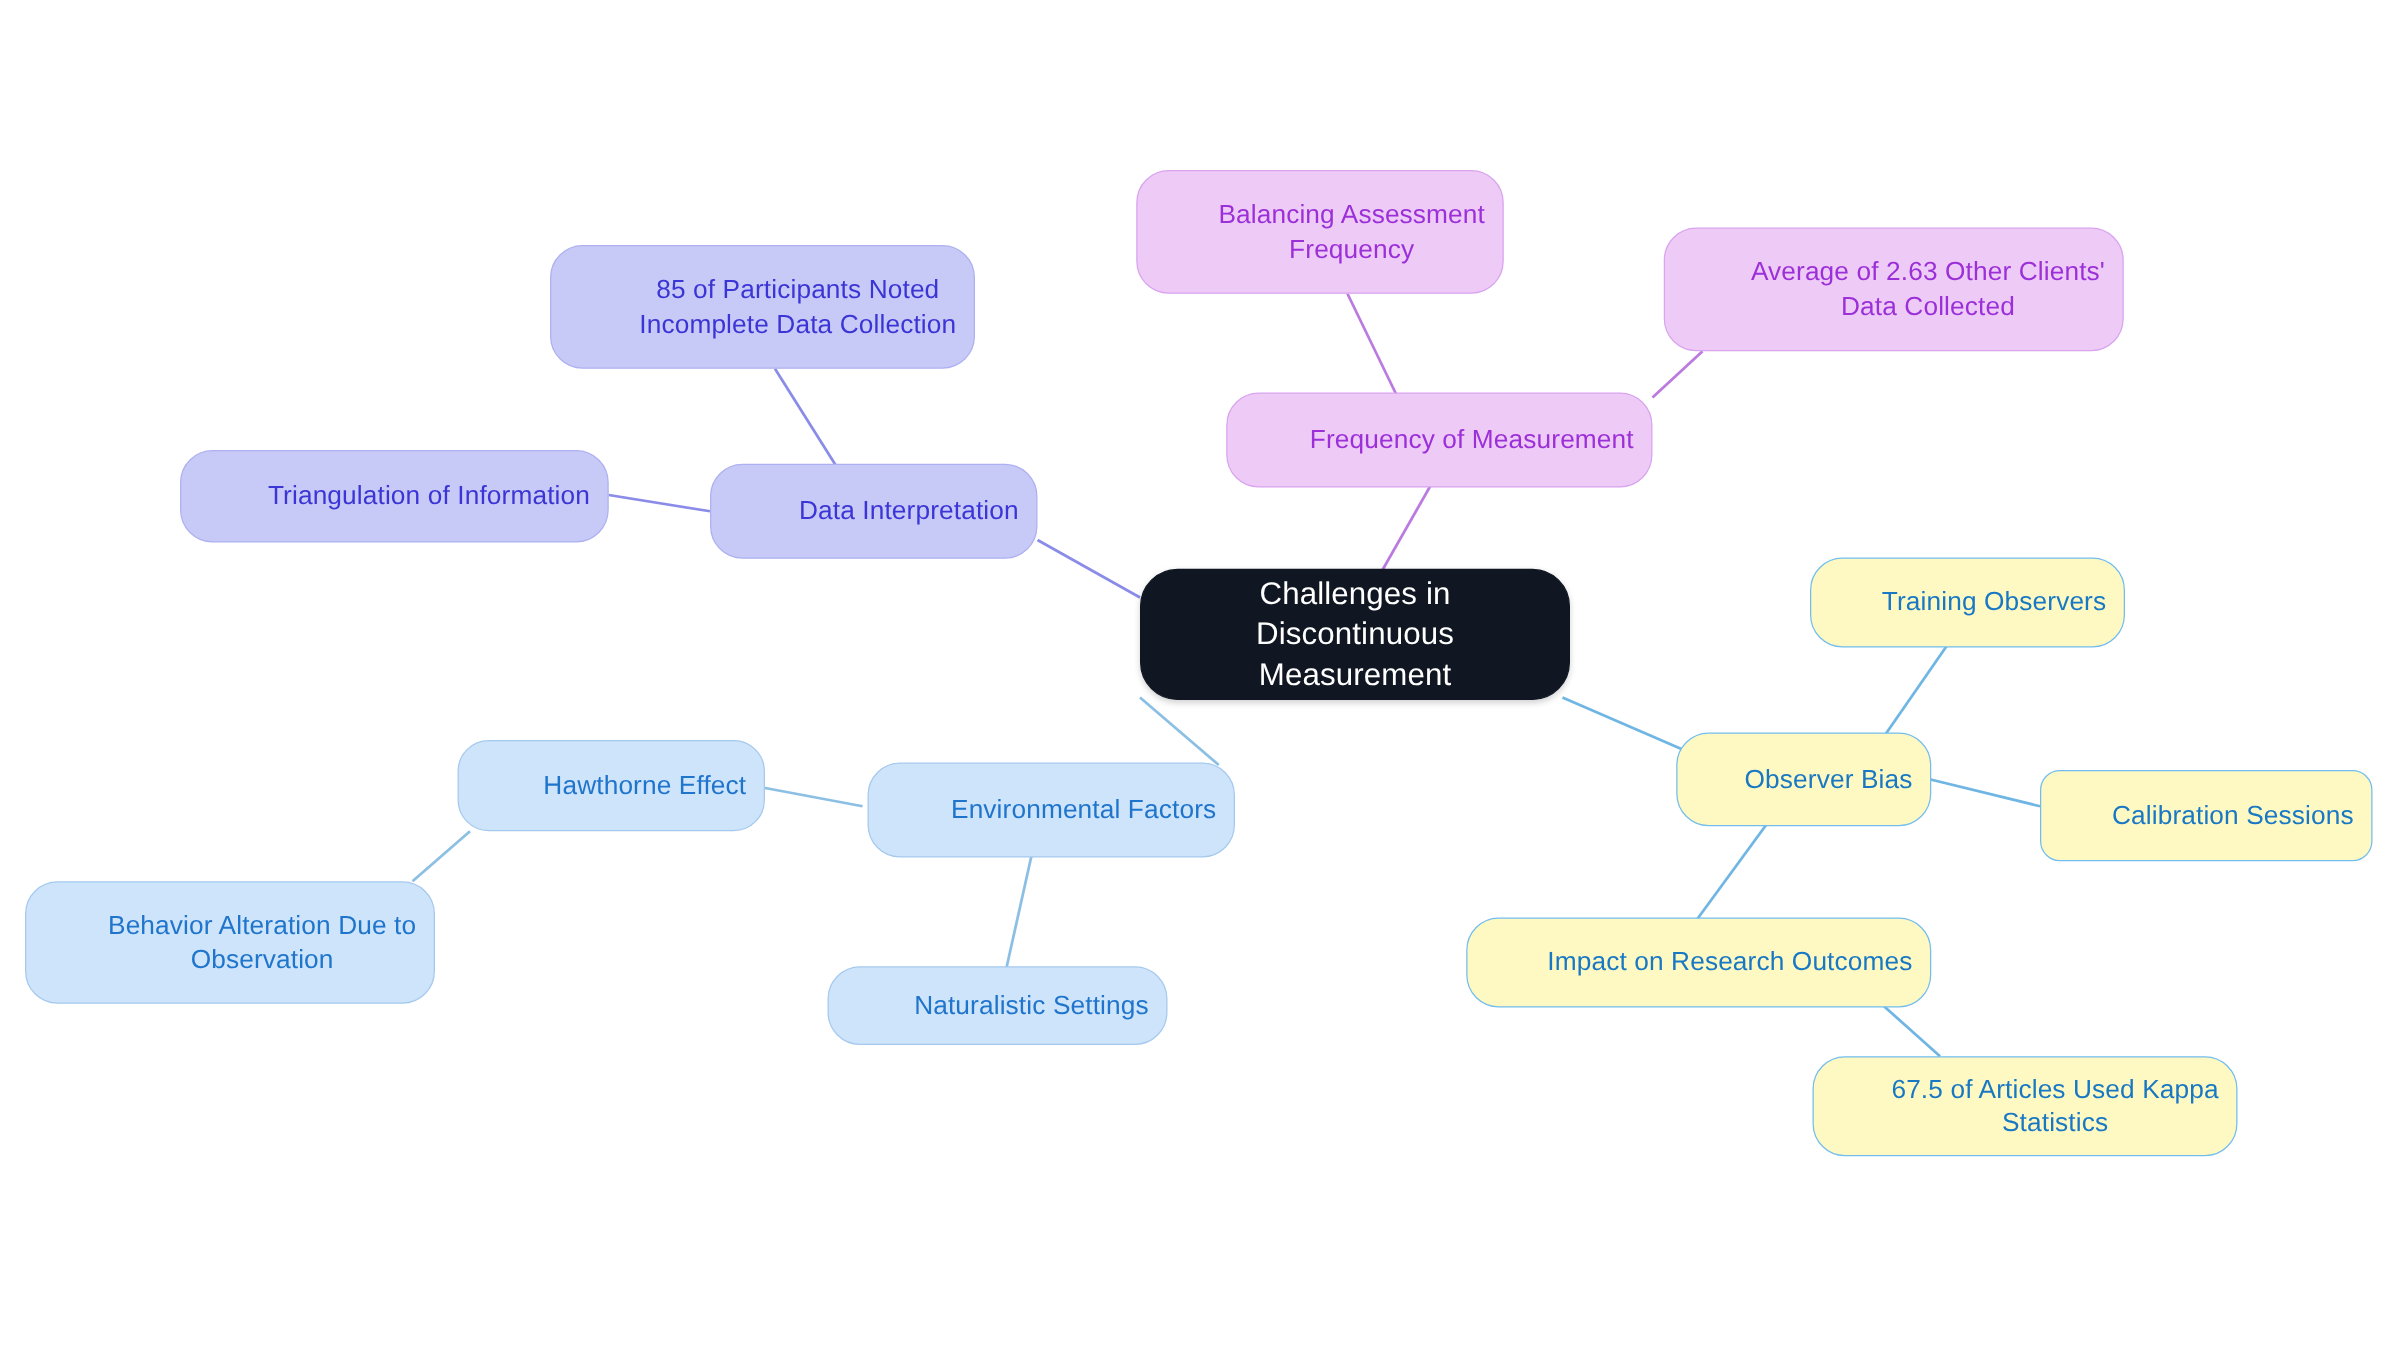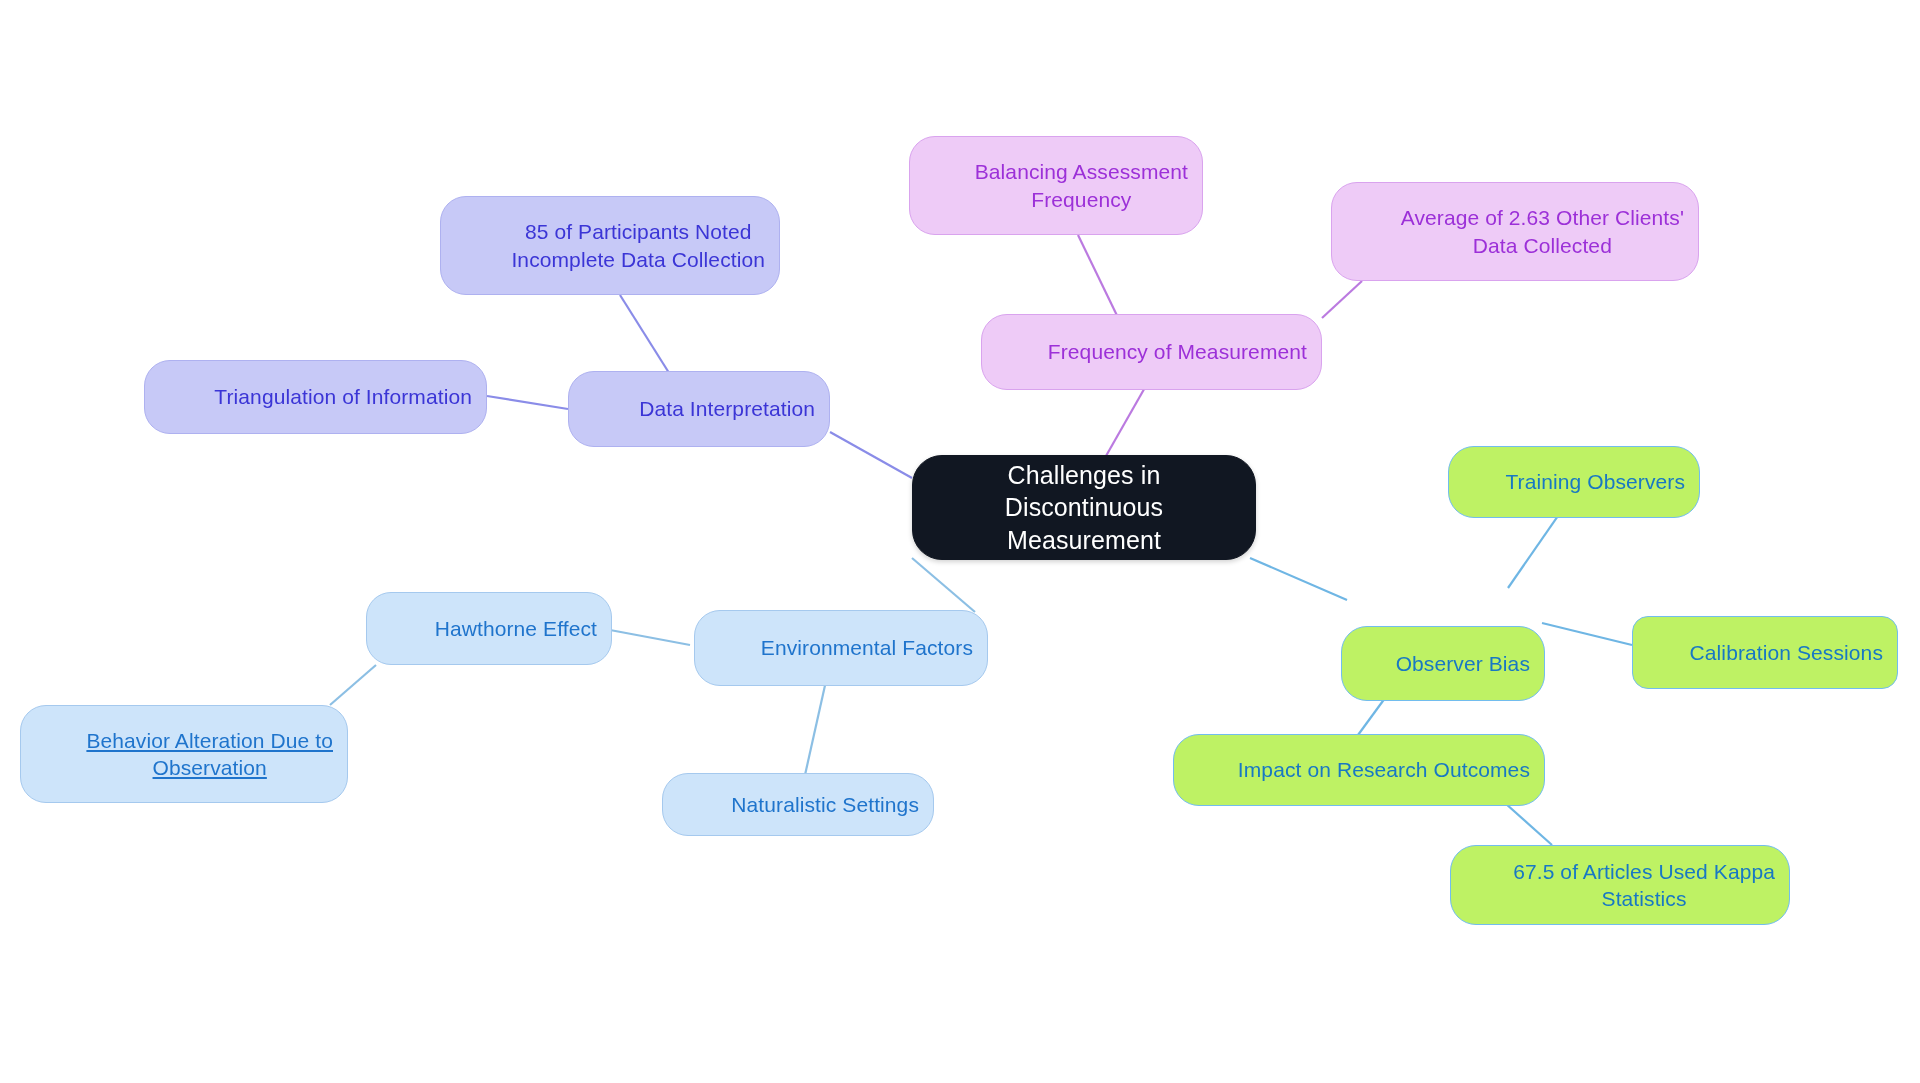--- a/index.html
+++ b/index.html
@@ -54,21 +54,21 @@
     color: #3b35d6;
     font-size: 21px;
   }
   .node.orchid {
     background: #eecbf7;
     border: 1.5px solid #d9a3ee;
     color: #9c30d8;
     font-size: 21px;
   }
   .node.skyblue {
-    background: #bef264;
+    background: #fef9c3;
     border: 1.5px solid #72bdee;
     color: #1878c4;
     font-size: 21px;
   }
   .node.paleblue {
     background: #cde4fa;
     border: 1.5px solid #a5c9ee;
     color: #1f74cc;
     font-size: 21px;
   }
@@ -125,21 +125,21 @@
   <div class="node orchid" style="left:909px; top:136px; width:294px; height:99px;">
     <span>Balancing Assessment
 Frequency</span>
   </div>
 
   <div class="node orchid" style="left:1331px; top:182px; width:368px; height:99px;">
     <span>Average of 2.63 Other Clients'
 Data Collected</span>
   </div>
 
-  <div class="node skyblue" style="left:1341px; top:586px; width:204px; height:75px;margin-top:40px;">
+  <div class="node skyblue" style="left:1341px; top:586px; width:204px; height:75px;">
     <span>Observer Bias</span>
   </div>
 
   <div class="node skyblue" style="left:1448px; top:446px; width:252px; height:72px;">
     <span>Training Observers</span>
   </div>
 
   <div class="node skyblue" style="left:1632px; top:616px; width:266px; height:73px;border-radius:16px;">
     <span>Calibration Sessions</span>
   </div>
@@ -154,21 +154,21 @@
   </div>
 
   <div class="node paleblue" style="left:694px; top:610px; width:294px; height:76px;">
     <span>Environmental Factors</span>
   </div>
 
   <div class="node paleblue" style="left:366px; top:592px; width:246px; height:73px;border-radius:25px;">
     <span>Hawthorne Effect</span>
   </div>
 
-  <div class="node paleblue" style="left:20px; top:705px; width:328px; height:98px;text-decoration:underline;">
+  <div class="node paleblue" style="left:20px; top:705px; width:328px; height:98px;">
     <span>Behavior Alteration Due to
 Observation</span>
   </div>
 
   <div class="node paleblue" style="left:662px; top:773px; width:272px; height:63px;">
     <span>Naturalistic Settings</span>
   </div>
 
 </div>
 

